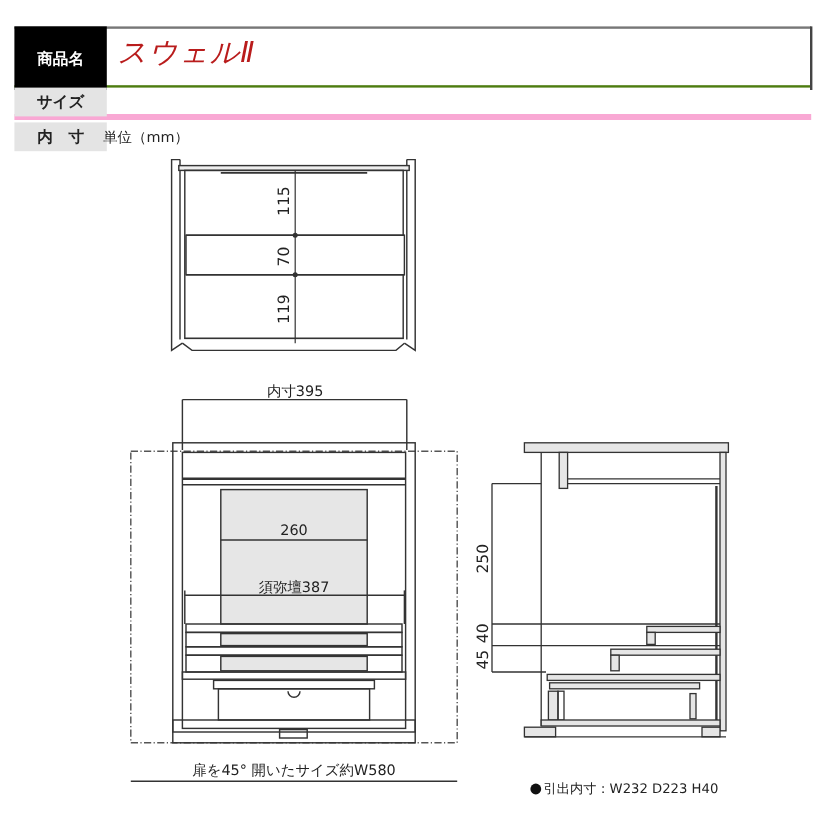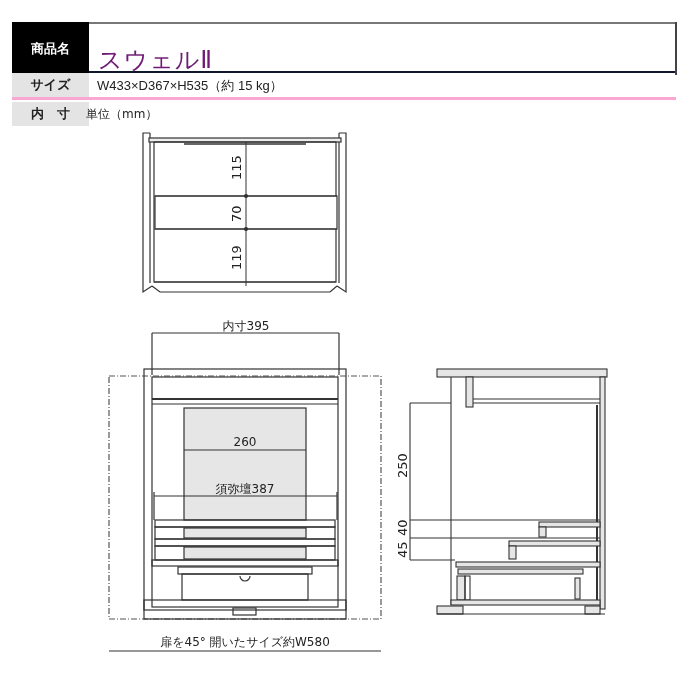--- a/index.html
+++ b/index.html
@@ -1,26 +1,26 @@
 <!DOCTYPE html>
 <html><head>
 <meta charset="utf-8">
 <style>
   html, body { margin: 0; padding: 0; background: #ffffff; }
   body { width: 700px; height: 700px; position: relative; overflow: hidden;
          font-family: "DejaVu Sans", "Liberation Sans", sans-serif; color: #222; }
   .spec-table { position: absolute; left: 12px; top: 22px; width: 664px; }
   .row-name { position: absolute; left: 0; top: 0; width: 664px; height: 51px;
-              border-top: 2px solid #777; border-bottom: 2px solid #0f172a; box-sizing: border-box; }
+              border-top: 2px solid #777; border-bottom: 2px solid #4d7c0f; box-sizing: border-box; }
   .row-name .label { position: absolute; left: 0; top: -2px; width: 77px; height: 53px; background: #000;
                      color: #fff; font-size: 13px; font-weight: bold; display: flex; align-items: center; justify-content: center; }
-  .row-name .value { position: absolute; left: 86px; top: 20px; font-size: 24px; color: #701a75; letter-spacing: 1px; }
+  .row-name .value { position: absolute; left: 86px; top: 4px; font-size: 24px; color: #b91c1c; letter-spacing: 1px; font-style: italic; }
   .row-name .rborder { position: absolute; right: -1px; top: -2px; width: 2px; height: 53px; background: #444; }
   .row-size { position: absolute; left: 0; top: 51px; width: 664px; height: 27px;
-              border-bottom: 3px solid #f9a8d4; box-sizing: border-box; }
+              border-bottom: 5px solid #f9a8d4; box-sizing: border-box; }
   .row-size .label, .row-inner .label { position: absolute; left: 0; top: 0; width: 77px; height: 24px; background: #e4e4e4;
                      font-size: 13px; font-weight: bold; display: flex; align-items: center; justify-content: center; color: #222; }
   .row-size .value { position: absolute; left: 85px; top: 4px; font-size: 13px; font-family: "Liberation Sans Narrow", "Liberation Sans", sans-serif; }
   .row-inner { position: absolute; left: 0; top: 80px; width: 664px; height: 24px; }
   .row-inner .label { height: 24px; }
   .row-inner .value { position: absolute; left: 74px; top: 4px; font-size: 12px; }
   svg text { font-family: "DejaVu Sans", "Liberation Sans", sans-serif; }
   .notes { position: absolute; left: 442px; top: 648px; font-size: 11px; line-height: 19px; color: #222; }
   .notes .bullet { display: inline-block; width: 9px; height: 9px; border-radius: 50%; background: #111; margin-right: 2px; vertical-align: -1px; }
 </style>
@@ -28,21 +28,20 @@
 <body>
 
 <div class="spec-table">
   <div class="row-name">
     <div class="label">商品名</div>
     <div class="value">スウェルⅡ</div>
     <div class="rborder"></div>
   </div>
   <div class="row-size">
     <div class="label">サイズ</div>
-    <div class="value">W433×D367×H535（約 15 kg）</div>
   </div>
   <div class="row-inner">
     <div class="label">内　寸</div>
     <div class="value">単位（mm）</div>
   </div>
 </div>
 
 <svg style="position:absolute;left:0;top:0;" width="700" height="700" viewBox="0 0 700 700">
   <g stroke="#333" stroke-width="1.2" fill="none">
 
@@ -159,13 +158,14 @@
     <rect x="437" y="606" width="26" height="8" fill="#e6e6e6"></rect>
     <rect x="585" y="606" width="15" height="8" fill="#e6e6e6"></rect>
     <line x1="437" y1="614" x2="605" y2="614"></line>
   </g>
   <text font-size="13" fill="#222" transform="translate(407,478) rotate(-90)">250</text>
   <text font-size="13" fill="#222" transform="translate(407,536) rotate(-90)">40</text>
   <text font-size="13" fill="#222" transform="translate(407,558) rotate(-90)">45</text>
 </svg>
 
 <div class="notes">
+  <div><span class="bullet"></span><span>引出内寸：W232 D223 H40</span></div>
 </div>
 
 </body></html>

